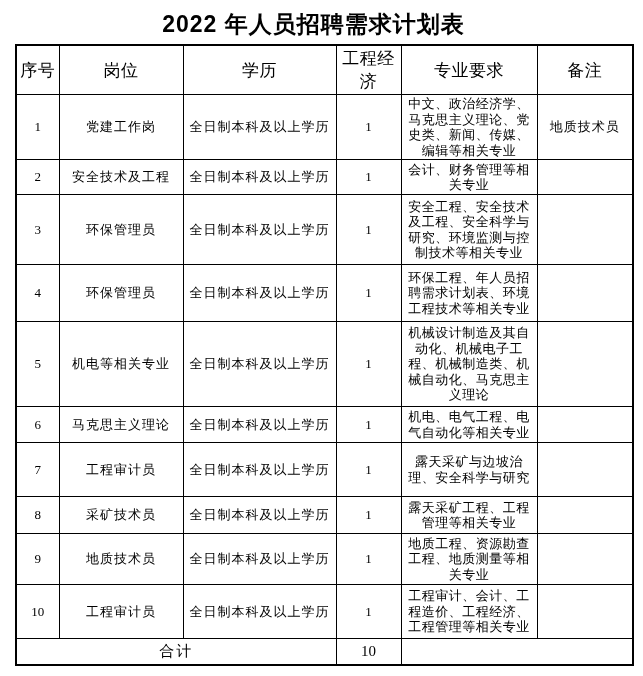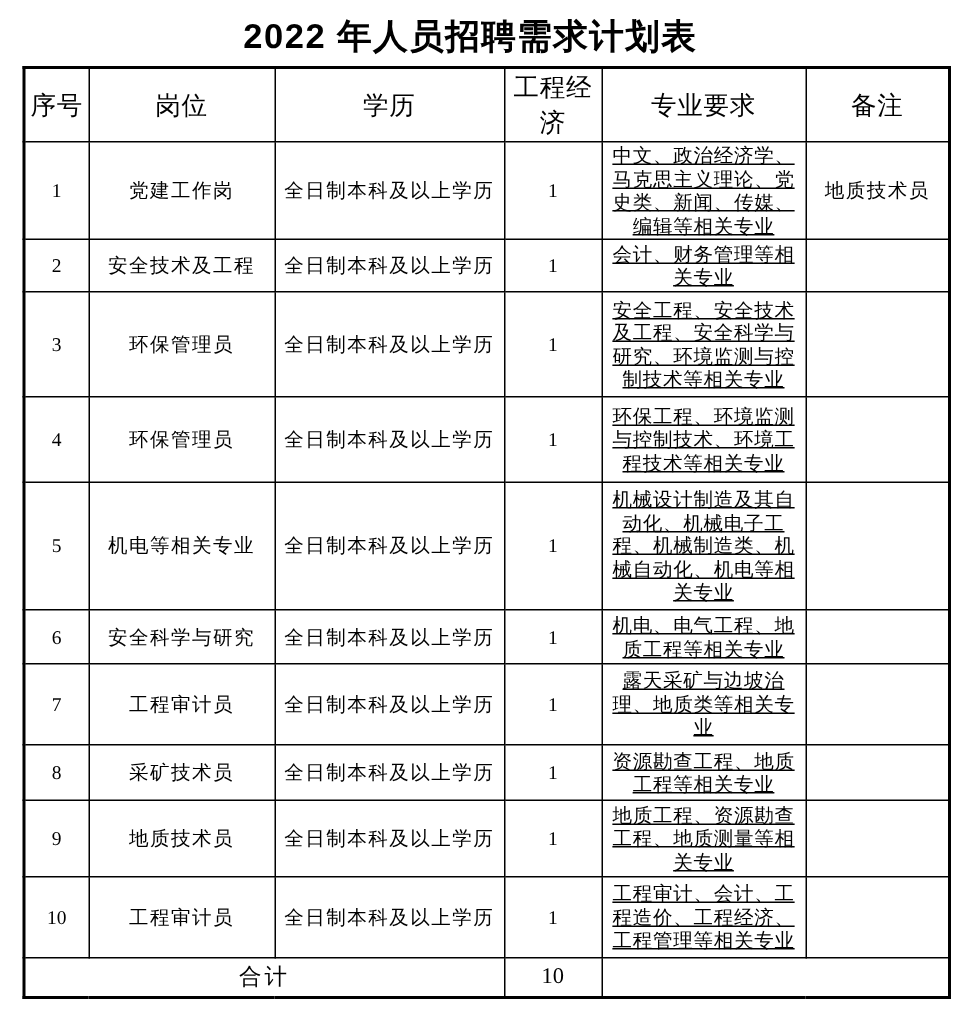--- a/index.html
+++ b/index.html
@@ -65,21 +65,20 @@
     letter-spacing: 1px;
     white-space: nowrap;
     font-family: Liberation Serif, serif;
   }
   td.cell-requirements {
     text-align: left;
     text-align: justify;
     padding: 2px 3px 2px 7px;
     line-height: 15.5px;
     letter-spacing: 0.5px;
-    text-decoration: underline;
   }
   td.cell-remark {
     text-align: left;
     padding-left: 7px;
     letter-spacing: 1px;
   }
   
   tr.hdr  { height: 42px; }
   tr.r1   { height: 61px; }
   tr.r2   { height: 35px; }
@@ -149,53 +148,53 @@
         <td class="cell-education">全日制本科及以上学历</td>
         <td class="cell-count">1</td>
         <td class="cell-requirements">安全工程、安全技术及工程、安全科学与研究、环境监测与控制技术等相关专业</td>
         <td class="cell-remark"></td>
       </tr>
       <tr class="r4">
         <td class="cell-no">4</td>
         <td class="cell-position">环保管理员</td>
         <td class="cell-education">全日制本科及以上学历</td>
         <td class="cell-count">1</td>
-        <td class="cell-requirements">环保工程、环境监测与控制技术、环境工程技术等相关专业</td>
+        <td class="cell-requirements">环保工程、年人员招聘需求计划表、环境工程技术等相关专业</td>
         <td class="cell-remark"></td>
       </tr>
       <tr class="r5">
         <td class="cell-no">5</td>
         <td class="cell-position">机电等相关专业</td>
         <td class="cell-education">全日制本科及以上学历</td>
         <td class="cell-count">1</td>
-        <td class="cell-requirements">机械设计制造及其自动化、机械电子工程、机械制造类、机械自动化、机电等相关专业</td>
+        <td class="cell-requirements">机械设计制造及其自动化、机械电子工程、机械制造类、机械自动化、马克思主义理论</td>
         <td class="cell-remark"></td>
       </tr>
       <tr class="r6">
         <td class="cell-no">6</td>
-        <td class="cell-position">安全科学与研究</td>
-        <td class="cell-education">全日制本科及以上学历</td>
-        <td class="cell-count">1</td>
-        <td class="cell-requirements">机电、电气工程、地质工程等相关专业</td>
+        <td class="cell-position">马克思主义理论</td>
+        <td class="cell-education">全日制本科及以上学历</td>
+        <td class="cell-count">1</td>
+        <td class="cell-requirements">机电、电气工程、电气自动化等相关专业</td>
         <td class="cell-remark"></td>
       </tr>
       <tr class="r7">
         <td class="cell-no">7</td>
         <td class="cell-position">工程审计员</td>
         <td class="cell-education">全日制本科及以上学历</td>
         <td class="cell-count">1</td>
-        <td class="cell-requirements">露天采矿与边坡治理、地质类等相关专业</td>
+        <td class="cell-requirements">露天采矿与边坡治理、安全科学与研究</td>
         <td class="cell-remark"></td>
       </tr>
       <tr class="r8">
         <td class="cell-no">8</td>
         <td class="cell-position">采矿技术员</td>
         <td class="cell-education">全日制本科及以上学历</td>
         <td class="cell-count">1</td>
-        <td class="cell-requirements">资源勘查工程、地质工程等相关专业</td>
+        <td class="cell-requirements">露天采矿工程、工程管理等相关专业</td>
         <td class="cell-remark"></td>
       </tr>
       <tr class="r9">
         <td class="cell-no">9</td>
         <td class="cell-position">地质技术员</td>
         <td class="cell-education">全日制本科及以上学历</td>
         <td class="cell-count">1</td>
         <td class="cell-requirements">地质工程、资源勘查工程、地质测量等相关专业</td>
         <td class="cell-remark"></td>
       </tr>

